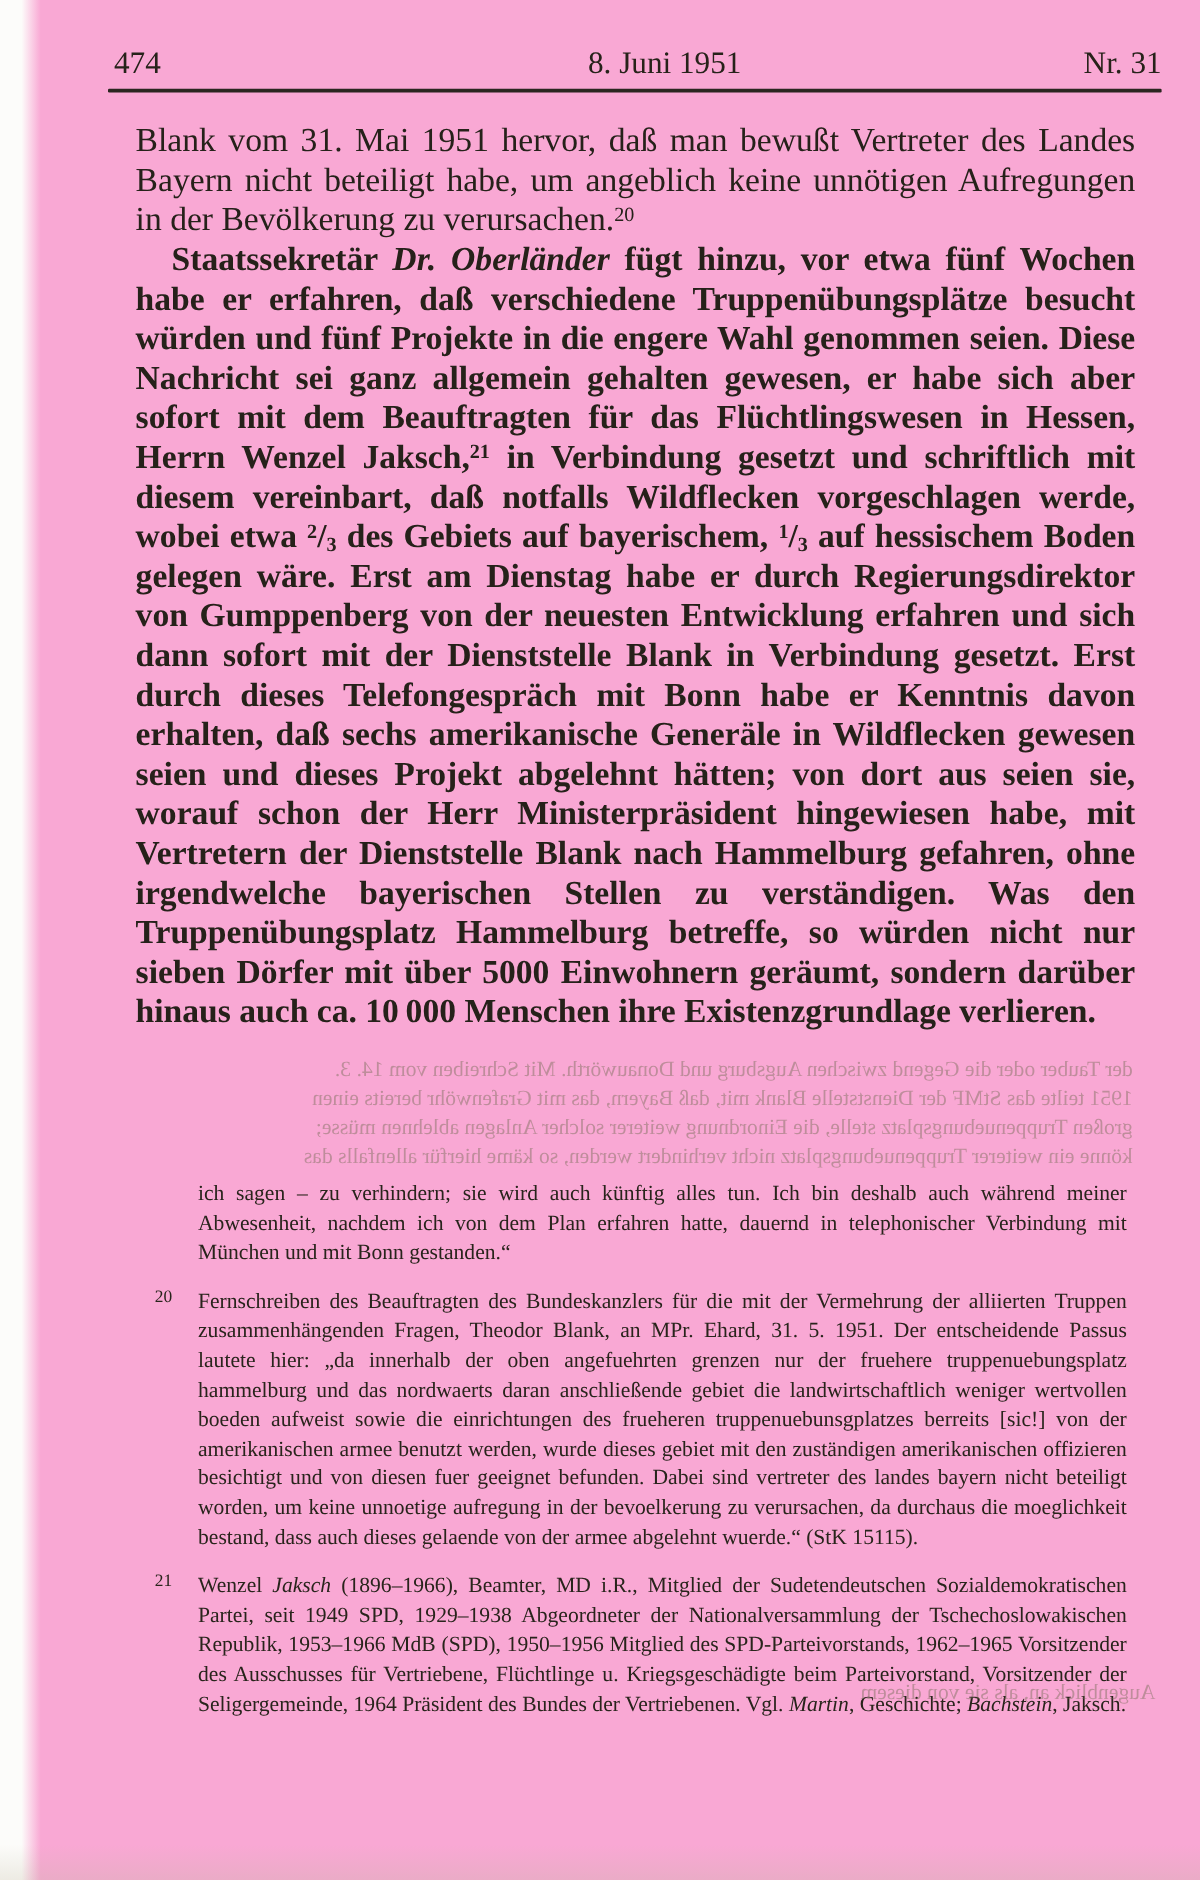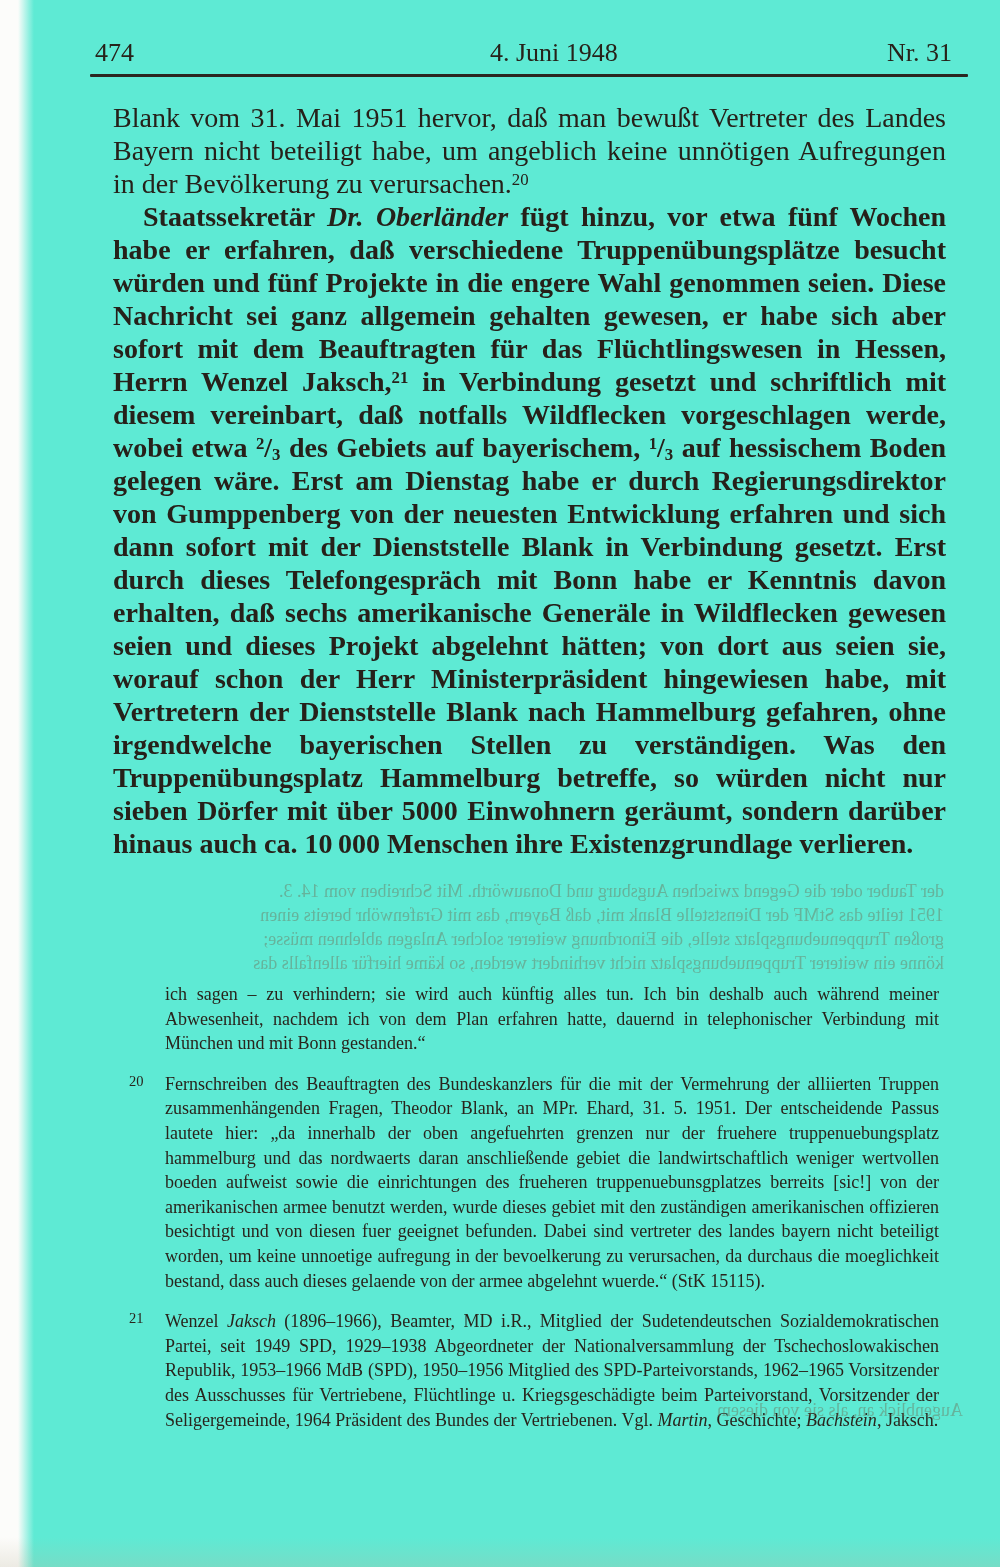--- a/index.html
+++ b/index.html
@@ -1,40 +1,40 @@
 <!DOCTYPE html>
 <html><head>
 <meta charset="utf-8">
 <style>
   html,body{margin:0;padding:0;}
   .canvas{
     position:relative;
     width:1000px;height:1567px;
-    background:#5eead4;
+    background:#f9a8d4;
     overflow:hidden;
     font-family:"Liberation Serif","DejaVu Serif",serif;
     color:#27221a;
   }
   .scan-edge{
     position:absolute;left:0;top:0;bottom:0;width:34px;
     background:linear-gradient(90deg,#fcfcfa 0px,#fcfcfa 18px,rgba(252,252,250,0) 34px);
     pointer-events:none;
   }
   .scan-shade{
     position:absolute;left:0;right:0;bottom:0;height:30px;
     background:linear-gradient(0deg,rgba(190,182,158,.25),rgba(190,182,158,0));
     pointer-events:none;
   }
   .header{
     position:absolute;left:92px;top:38px;width:876px;height:34px;
     font-size:26px;
   }
   .header .pageno{position:absolute;left:3px;top:0;}
   .header .date{position:absolute;left:398px;top:0;}
-  .header .issue{position:absolute;right:16px;top:0;}
+  .header .issue{position:absolute;right:0;top:0;}
   .rule{
     position:absolute;left:90px;top:74px;width:878px;height:3px;
     background:#2b2620;border-radius:1px;
   }
   .bodytext{
     position:absolute;left:113px;top:101px;width:833px;
     font-size:28px;line-height:33px;text-align:justify;
     color:#26211a;
   }
   .bodytext p{margin:0;}
@@ -64,21 +64,21 @@
   }
   i{font-style:italic;}
 </style>
 </head>
 <body>
 
 <div class="canvas">
 
   <div class="header">
     <span class="pageno">474</span>
-    <span class="date">4. Juni 1948</span>
+    <span class="date">8. Juni 1951</span>
     <span class="issue">Nr. 31</span>
   </div>
 
   <div class="rule"></div>
 
   <div class="bodytext">
     <p>Blank vom 31. Mai 1951 hervor, daß man bewußt Vertreter des Landes Bayern nicht beteiligt habe, um angeblich keine unnötigen Aufregungen in der Bevölkerung zu verursachen.<sup>20</sup></p>
     <p class="indent">Staatssekretär <i>Dr. Oberländer</i> fügt hinzu, vor etwa fünf Wochen habe er erfahren, daß verschiedene Truppenübungsplätze besucht würden und fünf Projekte in die engere Wahl genommen seien. Diese Nachricht sei ganz allgemein gehalten gewesen, er habe sich aber sofort mit dem Beauftragten für das Flüchtlingswesen in Hessen, Herrn Wenzel Jaksch,<sup>21</sup> in Verbindung gesetzt und schriftlich mit diesem vereinbart, daß notfalls Wildflecken vorgeschlagen werde, wobei etwa <span class="frac"><sup>2</sup>/<sub>3</sub></span> des Gebiets auf bayerischem, <span class="frac"><sup>1</sup>/<sub>3</sub></span> auf hessischem Boden gelegen wäre. Erst am Dienstag habe er durch Regierungsdirektor von Gumppenberg von der neuesten Entwicklung erfahren und sich dann sofort mit der Dienststelle Blank in Verbindung gesetzt. Erst durch dieses Telefongespräch mit Bonn habe er Kenntnis davon erhalten, daß sechs amerikanische Generäle in Wildflecken gewesen seien und dieses Projekt abgelehnt hätten; von dort aus seien sie, worauf schon der Herr Ministerpräsident hingewiesen habe, mit Vertretern der Dienststelle Blank nach Hammelburg gefahren, ohne irgendwelche bayerischen Stellen zu verständigen. Was den Truppenübungsplatz Hammelburg betreffe, so würden nicht nur sieben Dörfer mit über 5000 Einwohnern geräumt, sondern darüber hinaus auch ca. 10 000 Menschen ihre Existenzgrundlage verlieren.</p>
   </div>
 

